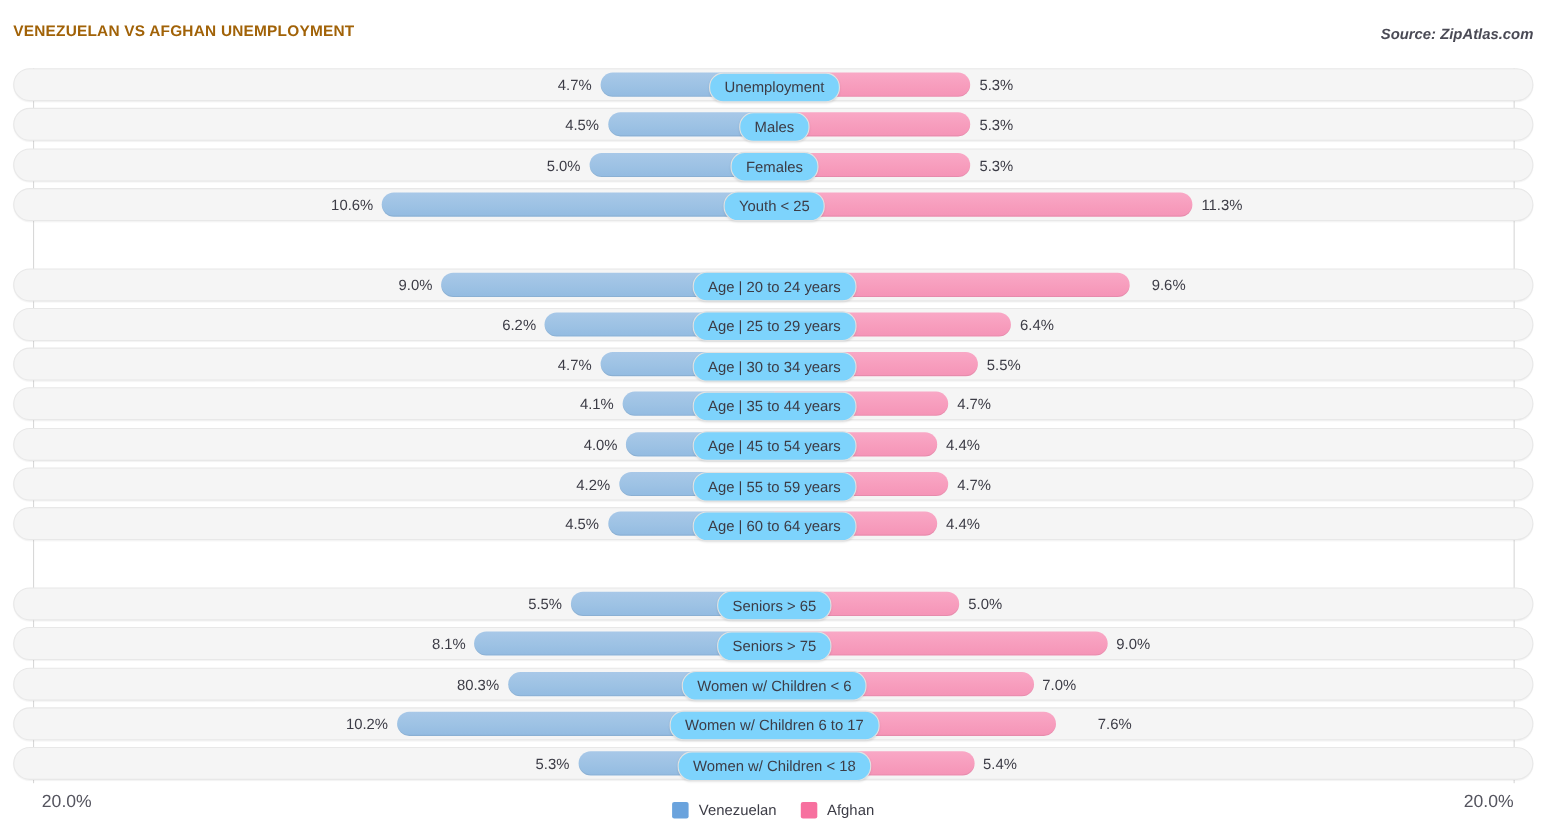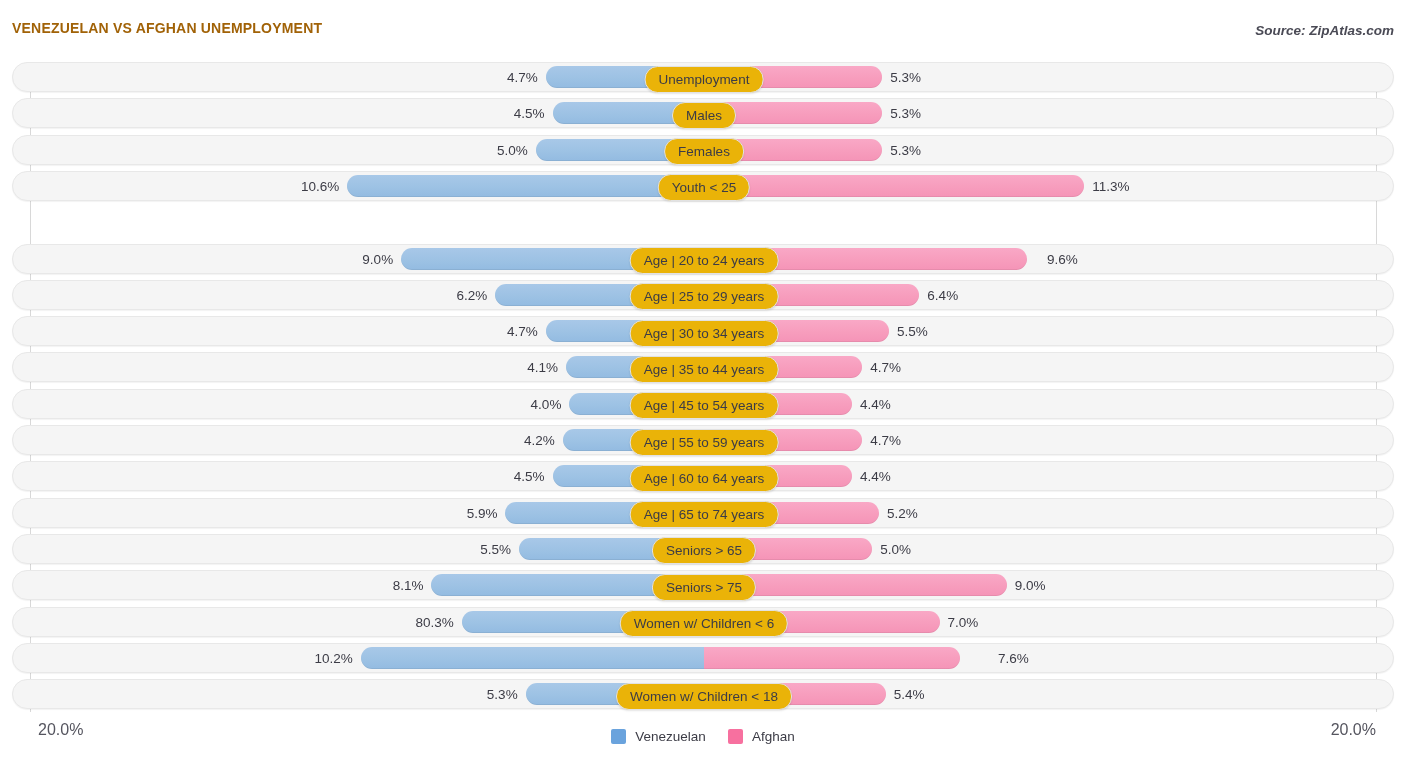--- a/index.html
+++ b/index.html
@@ -57,21 +57,21 @@
     position:absolute;top:0;height:30px;line-height:30px;
     font-size:13.5px;color:#3c3c46;white-space:nowrap;
   }
   .val-left{text-align:right;}
   .val-right{text-align:left;}
   .row.peak .val{color:#ffffff;font-weight:700;}
 
   .pill{
     position:absolute;top:2.5px;left:50%;transform:translateX(-50%);
     height:25px;line-height:25px;
-    background:#eab308;border:1px solid #e2e2e2;border-radius:13px;
+    background:#7dd3fc;border:1px solid #e2e2e2;border-radius:13px;
     padding:0 13px;font-size:13.5px;color:#3c3c46;white-space:nowrap;
     box-shadow:0 1px 2px rgba(0,0,0,.10);
     z-index:3;
   }
 
   .footer{position:absolute;left:0;top:715px;width:1406px;height:42px;}
   .ax-label{
     position:absolute;top:6px;font-size:16px;color:#55555f;
   }
   .ax-label.l{left:38px;}
@@ -163,27 +163,20 @@
       <div class="val val-right" style="left: 857.155px; width: 70px;">4.7%</div>
       <div class="pill" style="left: 691px;">Age | 55 to 59 years</div>
     </div>
     <div class="row" style="top: 401.3px;">
       <div class="bar bar-left" style="left: 539.575px; width: 151.425px;"></div>
       <div class="bar bar-right" style="left: 691px; width: 148.06px;"></div>
       <div class="val val-left" style="left: 461.575px; width: 70px;">4.5%</div>
       <div class="val val-right" style="left: 847.06px; width: 70px;">4.4%</div>
       <div class="pill" style="left: 691px;">Age | 60 to 64 years</div>
     </div>
-    <div class="row" style="top: 437.6px;">
-      <div class="bar bar-left" style="left: 492.465px; width: 198.535px;"></div>
-      <div class="bar bar-right" style="left: 691px; width: 174.98px;"></div>
-      <div class="val val-left" style="left: 414.465px; width: 70px;">5.9%</div>
-      <div class="val val-right" style="left: 873.98px; width: 70px;">5.2%</div>
-      <div class="pill" style="left: 691px;">Age | 65 to 74 years</div>
-    </div>
     <div class="row" style="top: 473.9px;">
       <div class="bar bar-left" style="left: 505.925px; width: 185.075px;"></div>
       <div class="bar bar-right" style="left: 691px; width: 168.25px;"></div>
       <div class="val val-left" style="left: 427.925px; width: 70px;">5.5%</div>
       <div class="val val-right" style="left: 867.25px; width: 70px;">5.0%</div>
       <div class="pill" style="left: 691px;">Seniors &gt; 65</div>
     </div>
     <div class="row" style="top: 510.2px;">
       <div class="bar bar-left" style="left: 418.435px; width: 272.565px;"></div>
       <div class="bar bar-right" style="left: 691px; width: 302.85px;"></div>
@@ -196,20 +189,21 @@
       <div class="bar bar-right" style="left: 691px; width: 235.55px;"></div>
       <div class="val val-left" style="left: 370.72px; width: 70px;">80.3%</div>
       <div class="val val-right" style="left: 934.55px; width: 70px;">7.0%</div>
       <div class="pill" style="left: 691px;">Women w/ Children &lt; 6</div>
     </div>
     <div class="row" style="top: 582.8px;">
       <div class="bar bar-left" style="left: 347.77px; width: 343.23px;"></div>
       <div class="bar bar-right" style="left: 691px; width: 255.74px;"></div>
       <div class="val val-left" style="left: 269.77px; width: 70px;">10.2%</div>
       <div class="val val-right" style="left: 985px; width: 70px;">7.6%</div>
+      <div class="pill" style="left: 691px;">Women w/ Children 6 to 17</div>
     </div>
     <div class="row" style="top: 619.1px;">
       <div class="bar bar-left" style="left: 512.655px; width: 178.345px;"></div>
       <div class="bar bar-right" style="left: 691px; width: 181.71px;"></div>
       <div class="val val-left" style="left: 434.655px; width: 70px;">5.3%</div>
       <div class="val val-right" style="left: 880.71px; width: 70px;">5.4%</div>
       <div class="pill" style="left: 691px;">Women w/ Children &lt; 18</div>
     </div>
   </div>
 

